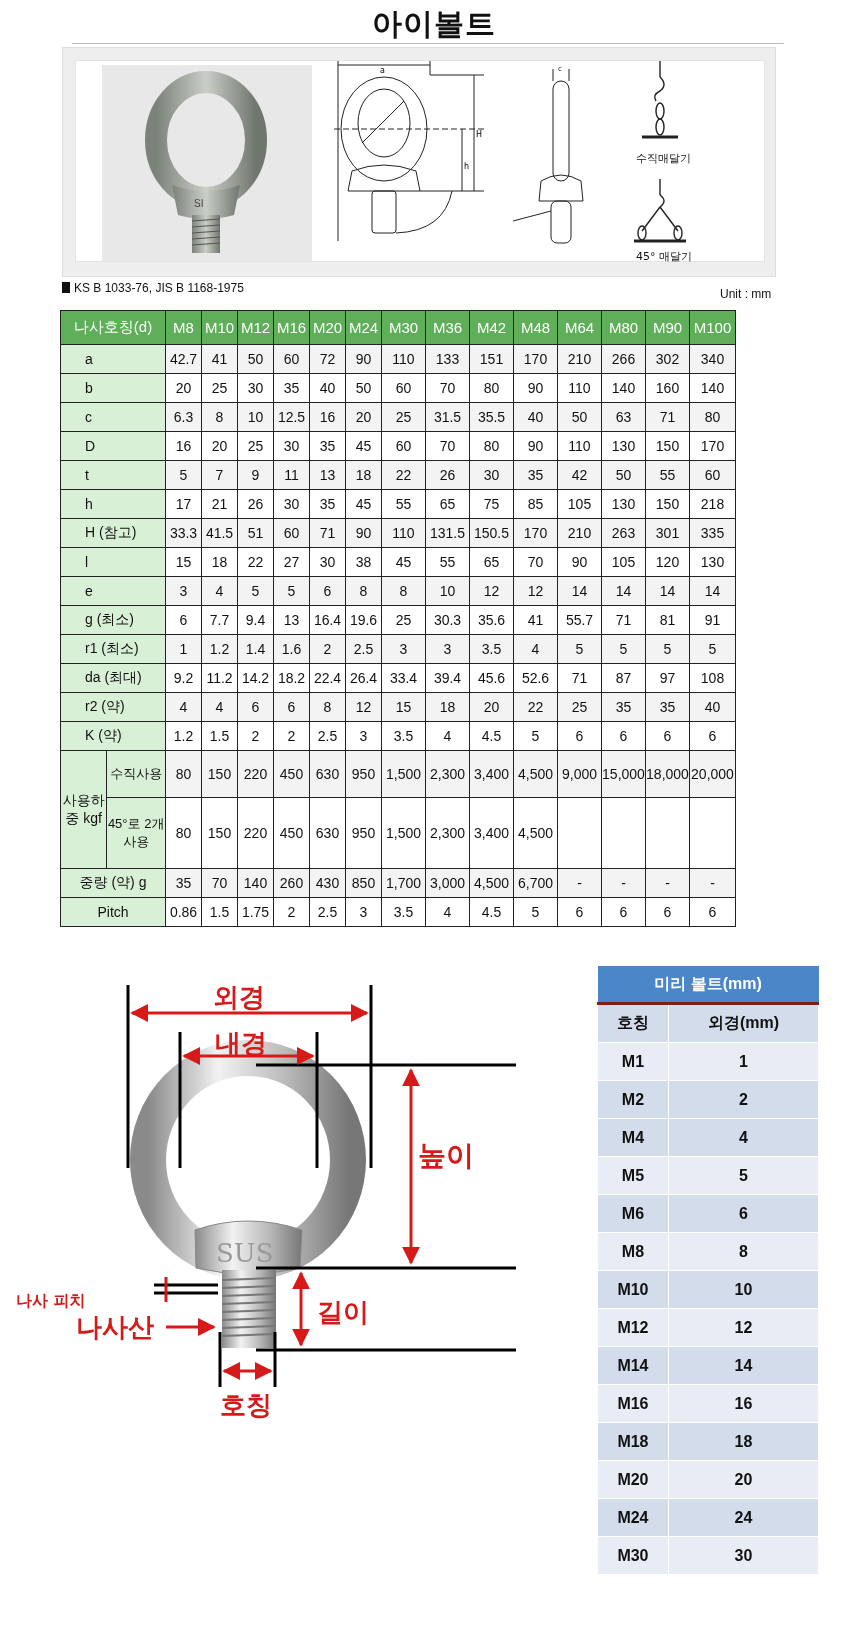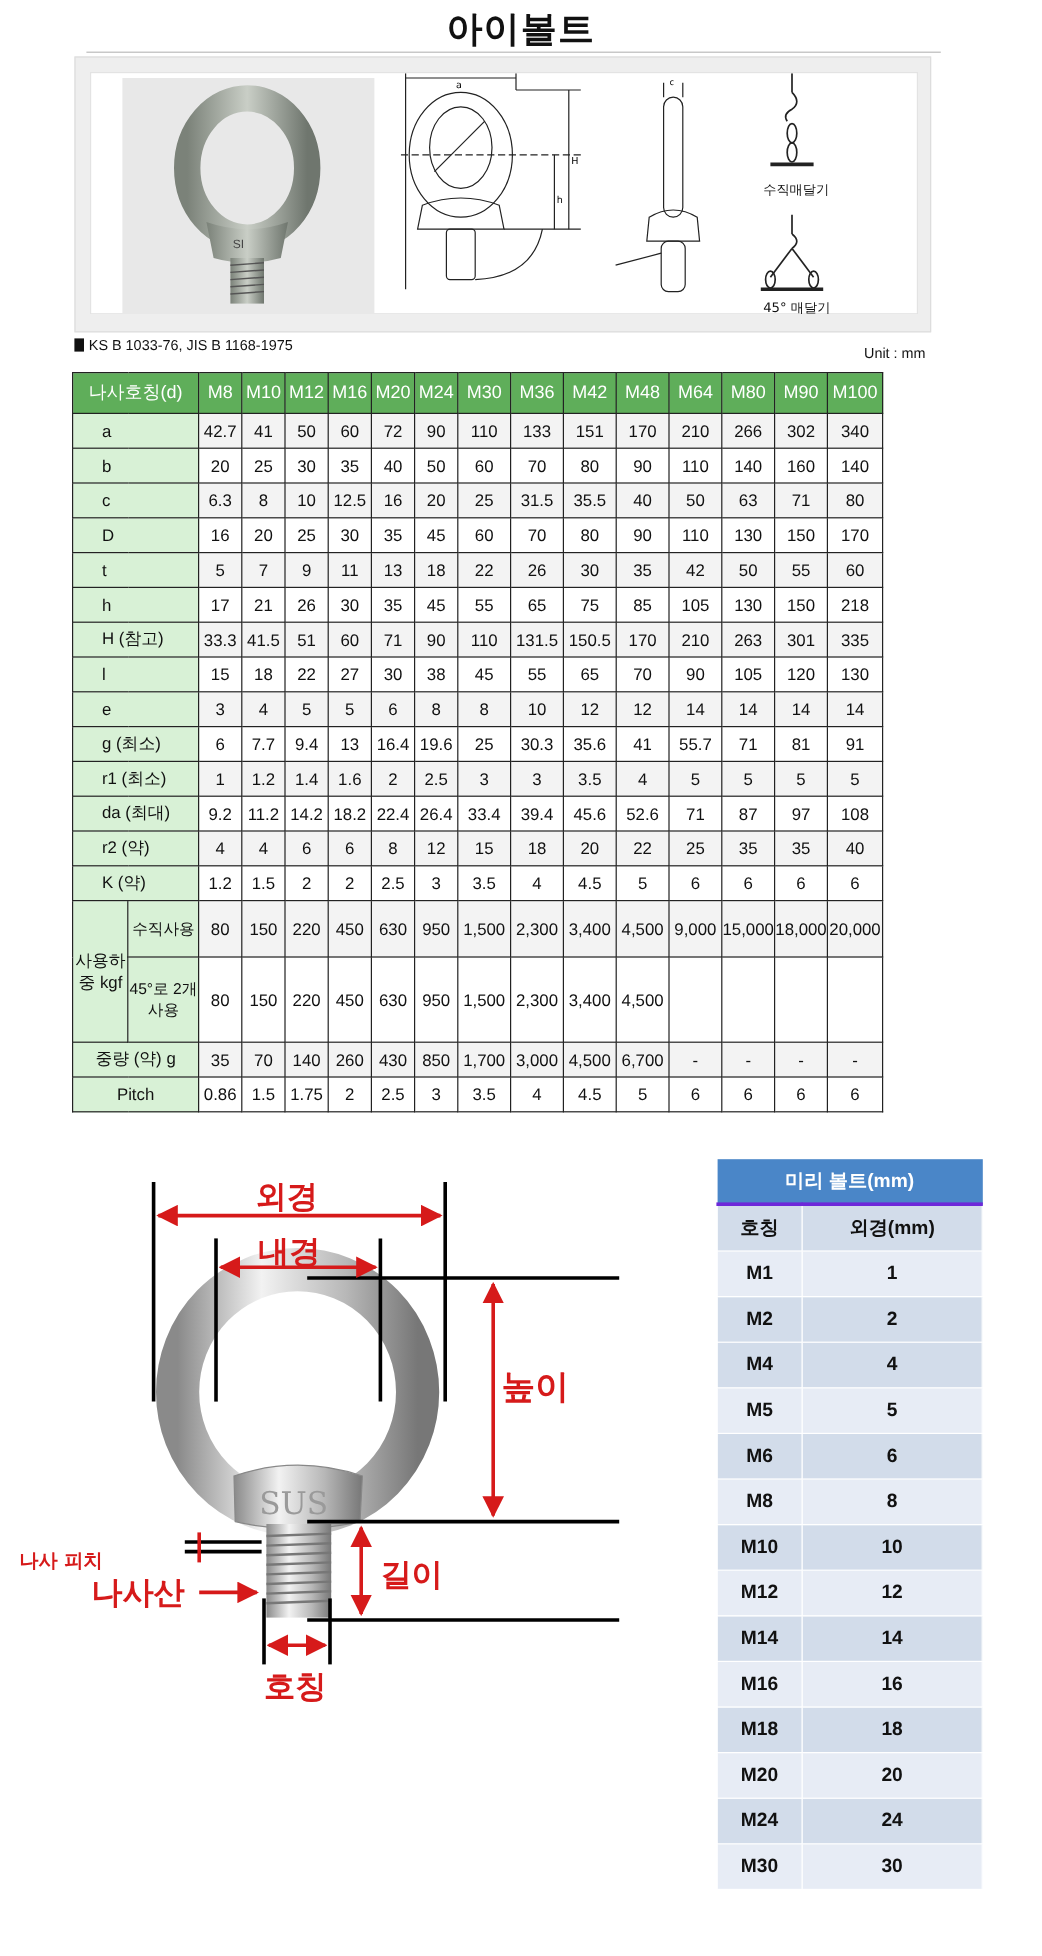--- a/index.html
+++ b/index.html
@@ -14,21 +14,21 @@
   .unit{position:absolute;left:720px;top:287px;font-size:12px;font-family:"Liberation Sans",sans-serif;}
   table.spec{position:absolute;left:60px;top:310px;border-collapse:collapse;font-family:"Liberation Sans",sans-serif;font-size:14px;}
   table.spec td,table.spec th{border:1.5px solid #222;text-align:center;padding:0;height:28px;}
   table.spec th{background:#5fae5a;color:#fff;font-weight:normal;font-size:15px;height:33px;}
   table.spec td.lbl{background:#d8f1d6;text-align:left;padding-left:24px;}
   table.spec td.lblc{background:#d8f1d6;text-align:center;}
   table.spec tr.alt td:not(.lbl):not(.lblc){background:#f3f3f3;}
   .dim{position:absolute;}
   .ann{position:absolute;color:#d61a1a;font-weight:bold;font-family:"DejaVu Sans",sans-serif;}
   table.mini{position:absolute;left:597px;top:966px;border-collapse:collapse;font-family:"Liberation Sans",sans-serif;font-weight:bold;width:222px;}
-  table.mini th.cap{background:#4a86c8;color:#fff;height:34px;font-size:16px;border-bottom:3px solid #6d28d9;}
+  table.mini th.cap{background:#4a86c8;color:#fff;height:34px;font-size:16px;border-bottom:3px solid #7f1d1d;}
   table.mini td{height:35px;text-align:center;font-size:16px;border:1px solid #fff;}
   table.mini tr.hd td{background:#d2dcea;font-size:16px;}
   table.mini tr.odd td{background:#e7ecf5;}
   table.mini tr.even td{background:#d2dcea;}
 </style>
 </head>
 <body>
 
 <div class="title">아이볼트</div>
 <div class="title-rule"></div>

